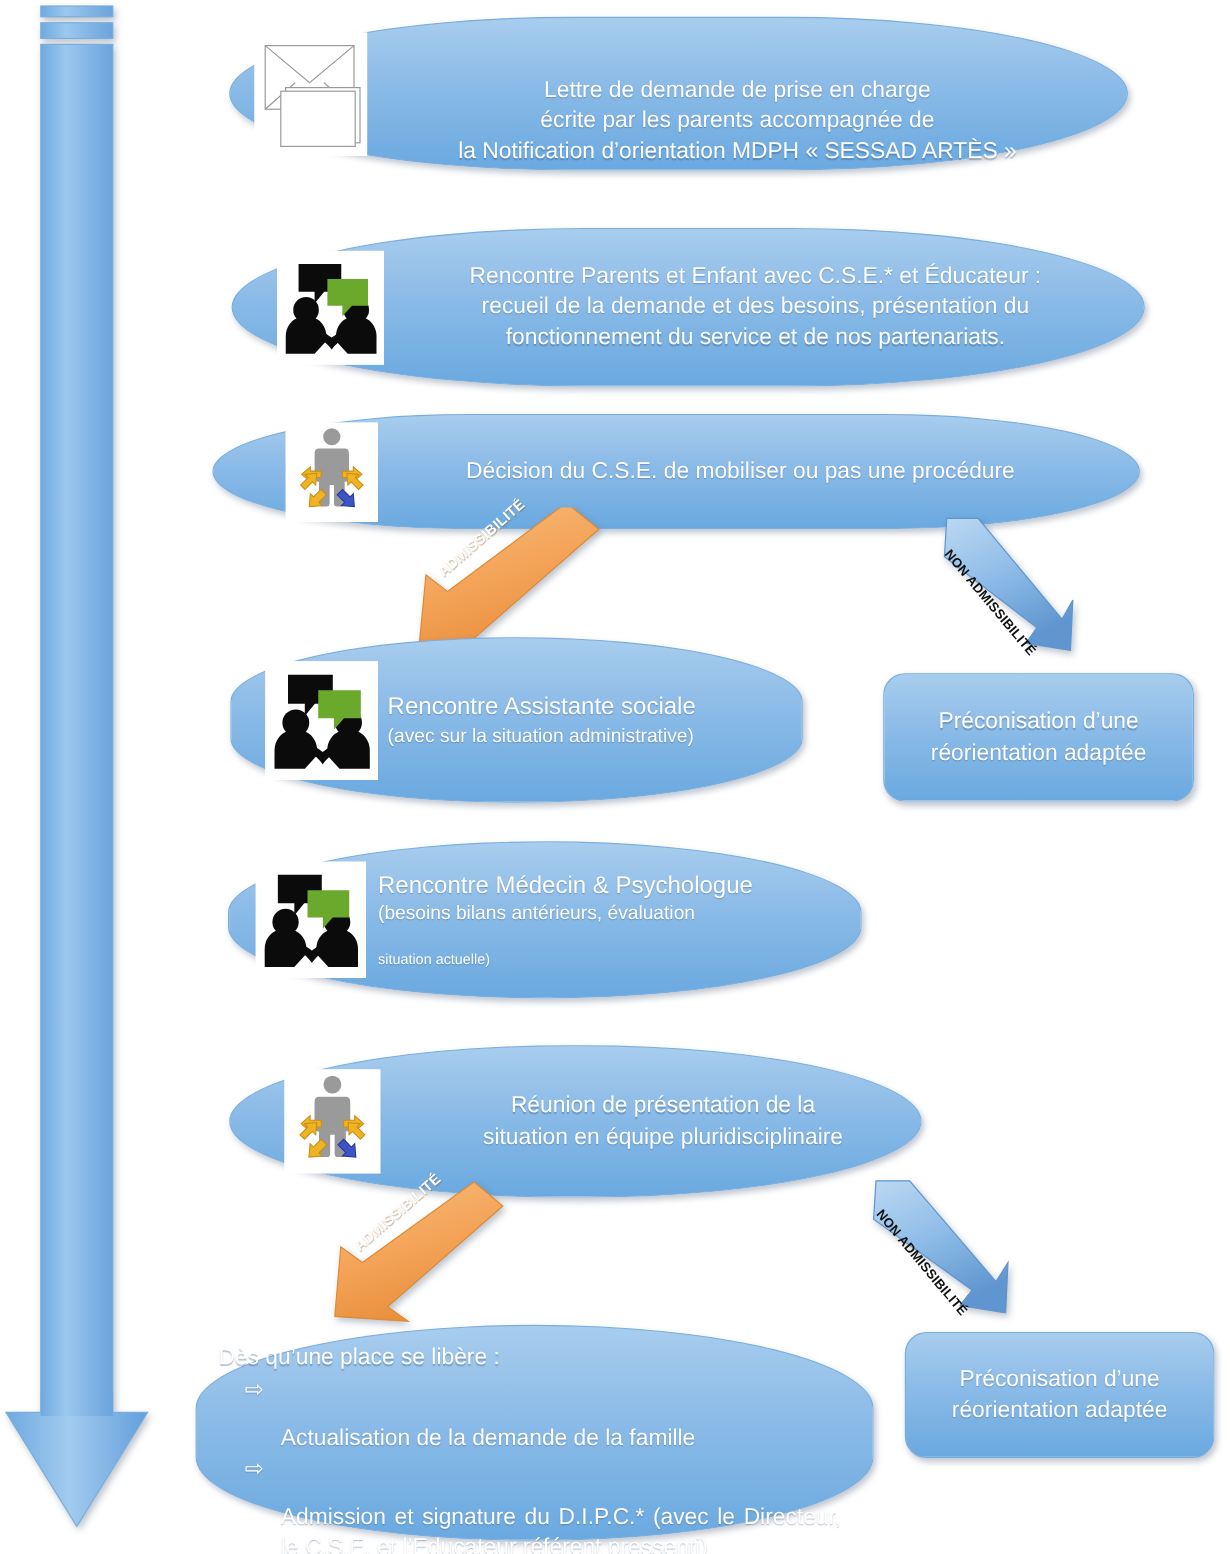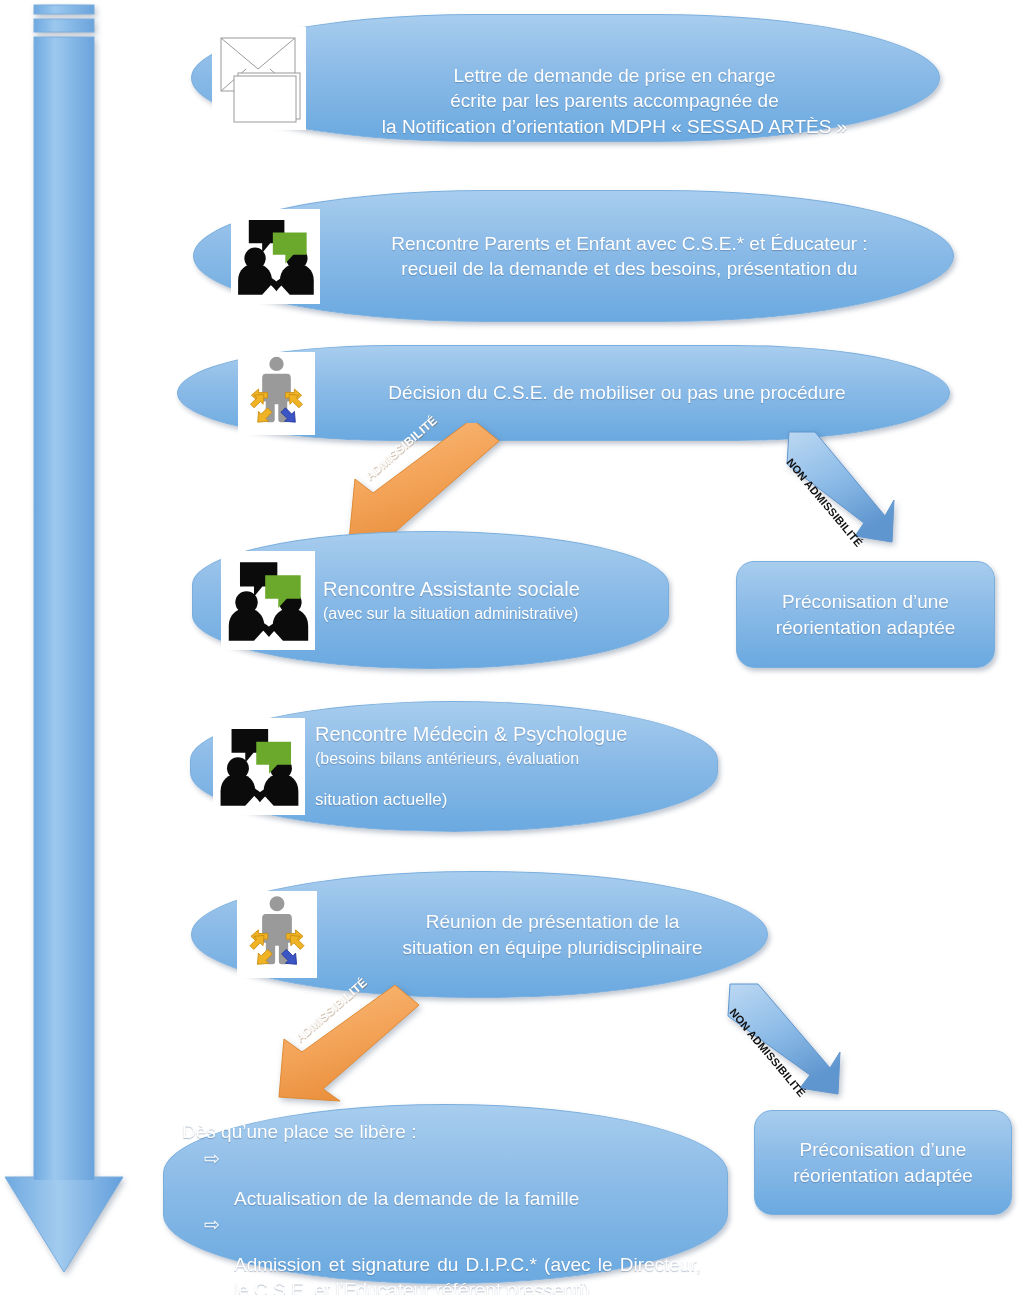--- a/index.html
+++ b/index.html
@@ -123,20 +123,21 @@
           <path d="M8,96 v-16 c0,-12 9,-19 19,-19 c10,0 19,7 19,19 l0,4 l-11,12 z"></path>
           <path d="M93,96 v-16 c0,-12 -9,-19 -19,-19 c-10,0 -19,7 -19,19 l0,4 l11,12 z"></path>
           <path d="M38,80 c6,4 10,8 13,12 c3,-4 7,-8 13,-12 l-4,-5 c-5,3 -9,6 -9,6 c0,0 -4,-3 -9,-6 z"></path>
         </g>
         <path d="M47,26 h38 v25 h-15 l-9,10 v-10 h-14 z" fill="#6aa92c"></path>
       </svg>
     </div>
     <div class="txt center-txt" style="font-size:19px; padding:0 20px 0 6px;">
       <div>Rencontre Parents et Enfant avec C.S.E.* et Éducateur :</div>
       <div>recueil de la demande et des besoins, présentation du</div>
+      <div>fonctionnement du service et de nos partenariats.</div>
     </div>
   </div>
 
   <div class="node pill" style="left:177px; top:345px; width:773px; height:96px; padding-left:60px;">
     <div class="icon-tile" style="width:77px; height:83px;">
       <svg width="77" height="83" viewBox="0 0 86 92">
         <rect x="0" y="0" width="86" height="92" fill="#ffffff"></rect>
         <g fill="#9a9a9a">
           <circle cx="43" cy="13" r="8"></circle>
           <path d="M31,24 h24 c3,0 4,2 4,5 v22 c0,3 -2,4 -4,4 v20 c0,2 -1,3 -3,3 h-4 c-2,0 -3,-1 -3,-3 v-17 h-4 v17 c0,2 -1,3 -3,3 h-4 c-2,0 -3,-1 -3,-3 v-20 c-2,0 -4,-1 -4,-4 v-22 c0,-3 1,-5 4,-5 z"></path>
@@ -223,21 +224,21 @@
           <path d="M8,96 v-16 c0,-12 9,-19 19,-19 c10,0 19,7 19,19 l0,4 l-11,12 z"></path>
           <path d="M93,96 v-16 c0,-12 -9,-19 -19,-19 c-10,0 -19,7 -19,19 l0,4 l11,12 z"></path>
           <path d="M38,80 c6,4 10,8 13,12 c3,-4 7,-8 13,-12 l-4,-5 c-5,3 -9,6 -9,6 c0,0 -4,-3 -9,-6 z"></path>
         </g>
         <path d="M47,26 h38 v25 h-15 l-9,10 v-10 h-14 z" fill="#6aa92c"></path>
       </svg>
     </div>
     <div class="txt" style="padding-left:10px;">
       <div style="font-size:20px;">Rencontre Médecin &amp; Psychologue</div>
       <div style="font-size:16px;">(besoins bilans antérieurs, évaluation</div>
-      <div style="font-size:17px;margin-top:20px;">situation actuelle)</div>
+      <div style="font-size:12px;margin-top:20px;">situation actuelle)</div>
     </div>
   </div>
 
   <div class="node pill" style="left:191px; top:871px; width:577px; height:127px; padding-left:45px;gap:39px;">
     <div class="icon-tile" style="width:80px; height:87px;">
       <svg width="80" height="87" viewBox="0 0 86 92">
         <rect x="0" y="0" width="86" height="92" fill="#ffffff"></rect>
         <g fill="#9a9a9a">
           <circle cx="43" cy="13" r="8"></circle>
           <path d="M31,24 h24 c3,0 4,2 4,5 v22 c0,3 -2,4 -4,4 v20 c0,2 -1,3 -3,3 h-4 c-2,0 -3,-1 -3,-3 v-17 h-4 v17 c0,2 -1,3 -3,3 h-4 c-2,0 -3,-1 -3,-3 v-20 c-2,0 -4,-1 -4,-4 v-22 c0,-3 1,-5 4,-5 z"></path>

